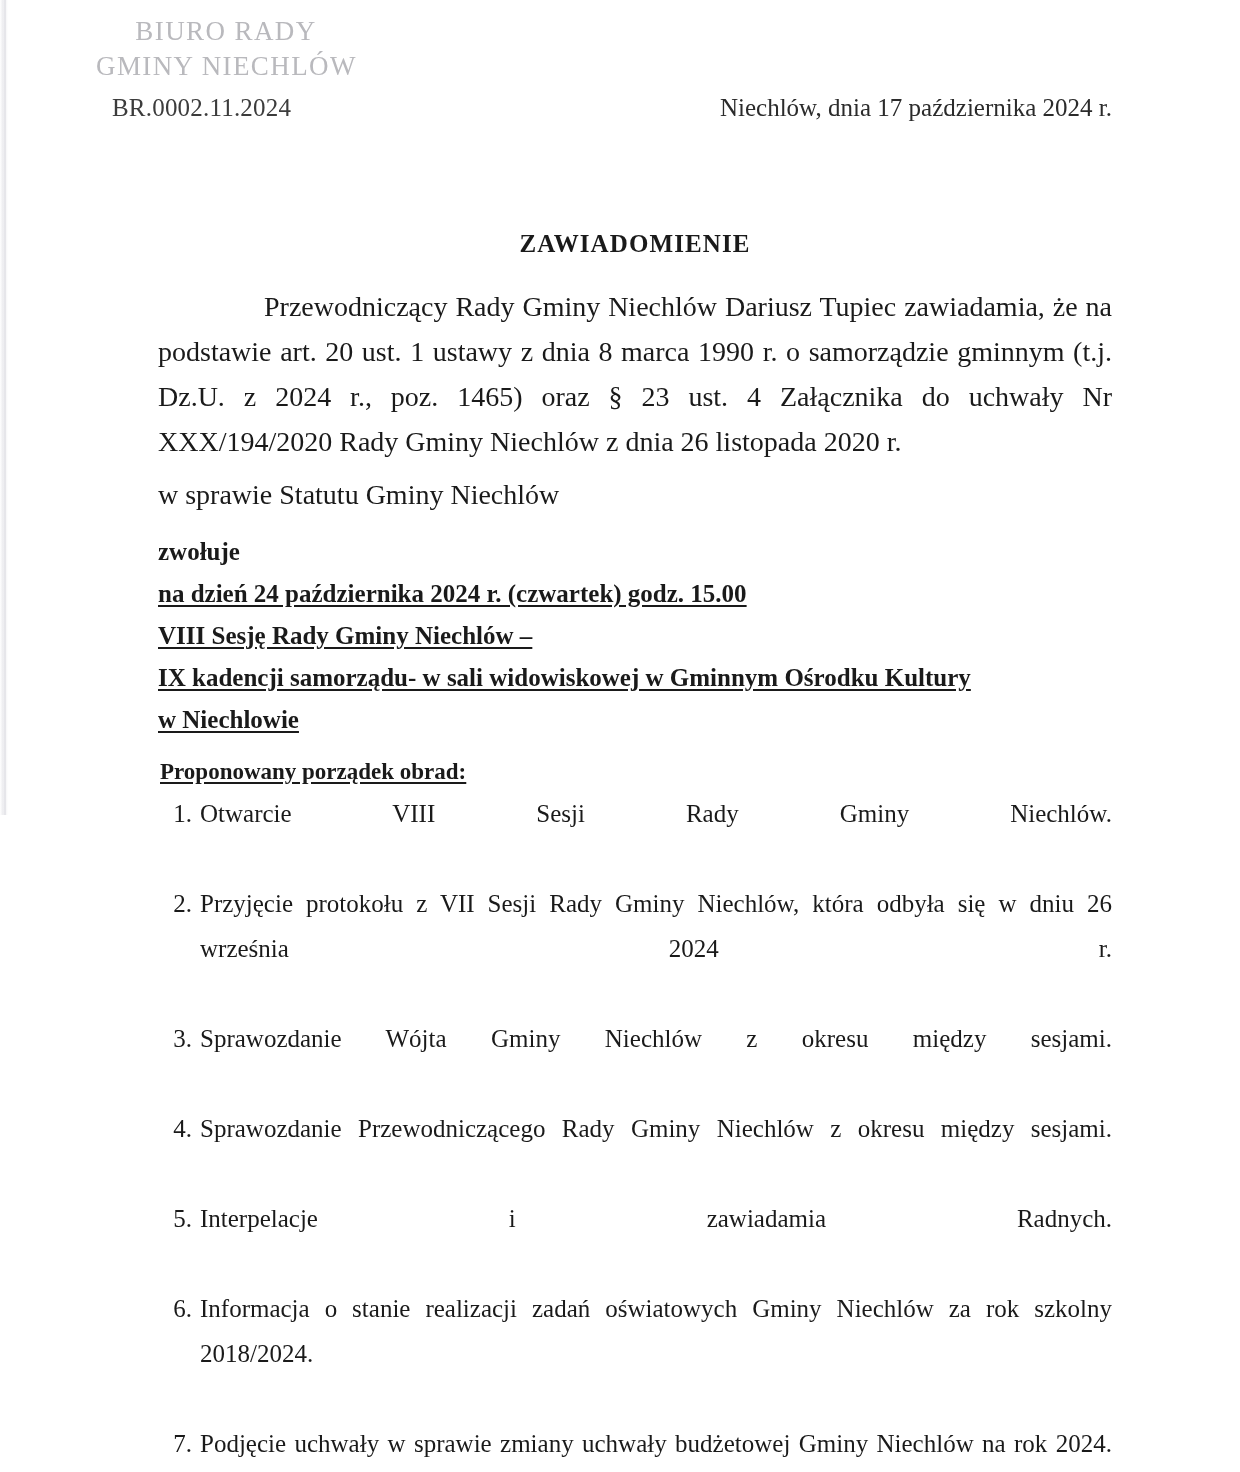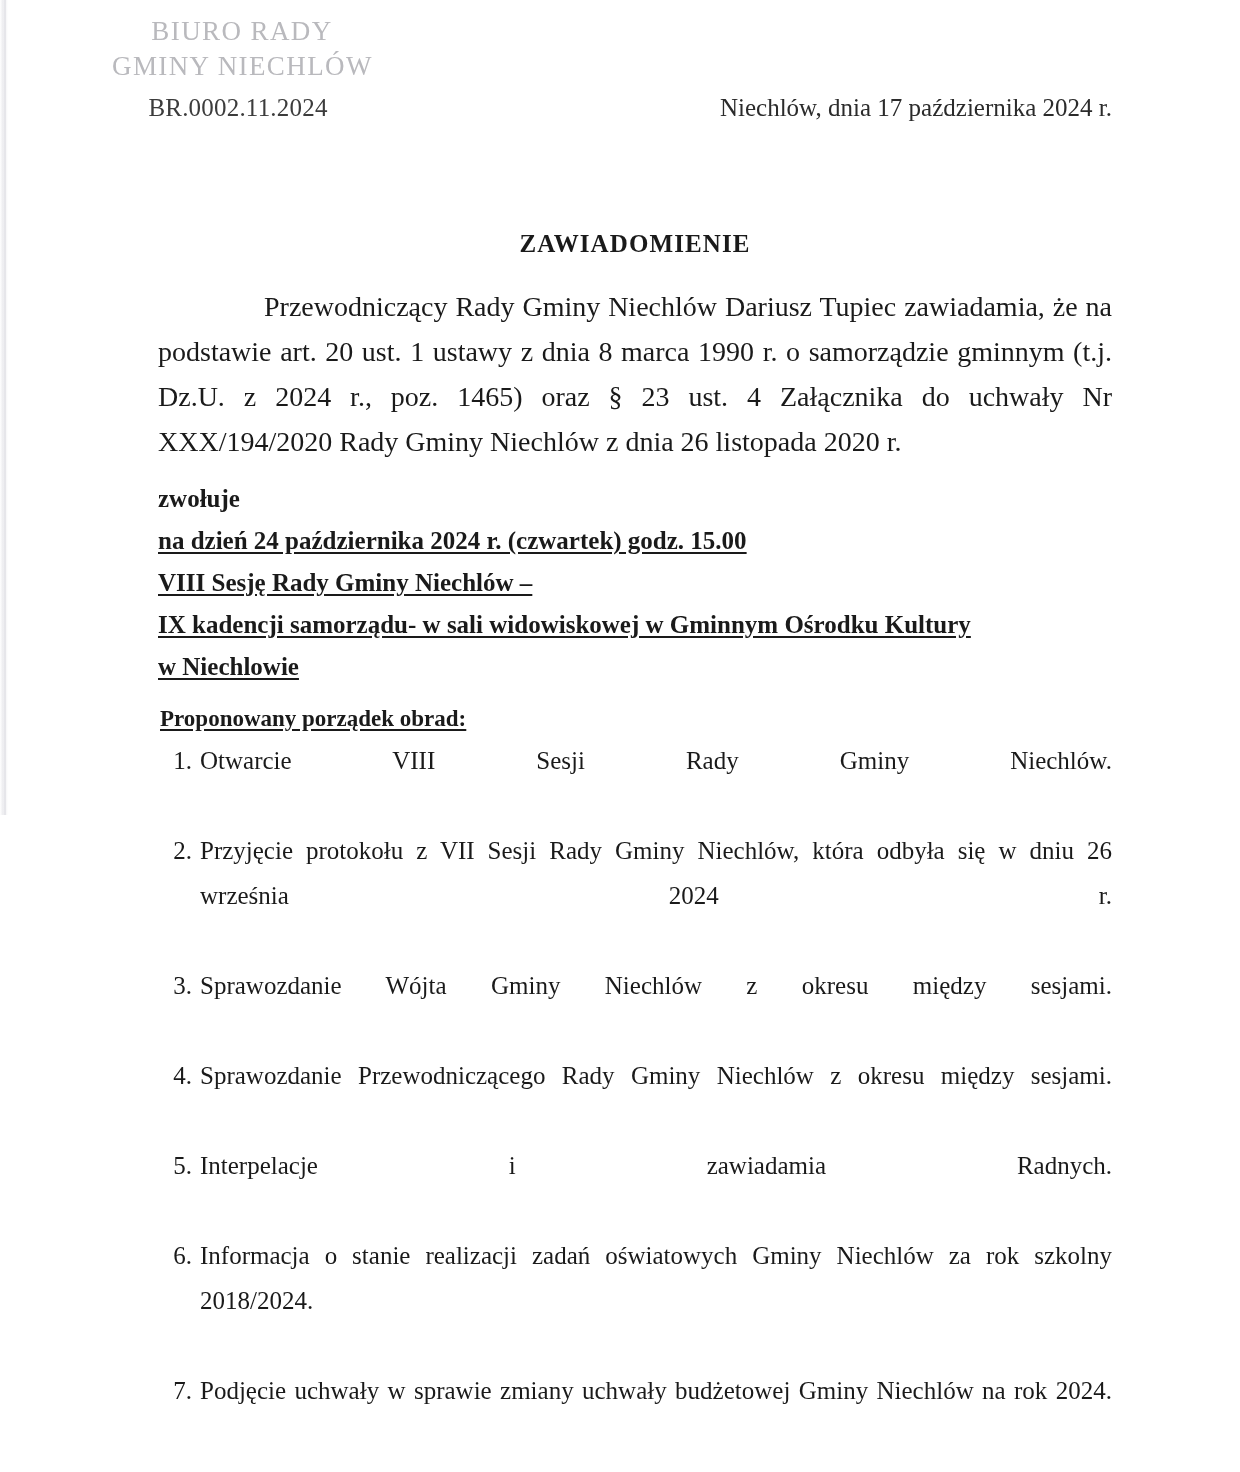--- a/index.html
+++ b/index.html
@@ -44,38 +44,38 @@
   .header {
     position: absolute;
     top: 0;
     left: 0;
     width: 1240px;
     height: 140px;
   }
 
   .stamp {
     position: absolute;
-    left: 112px;
+    left: 96px;
     top: 14px;
     width: 260px;
     text-align: center;
     color: #b9b9bd;
     font-family: "Liberation Serif", "DejaVu Serif", serif;
     font-size: 27px;
     line-height: 35px;
     letter-spacing: 1.4px;
   }
   .stamp-line { display: block; white-space: nowrap; }
 
   .ref-no {
     position: absolute;
-    left: 98px;
+    left: 112px;
     top: 94px;
     width: 280px;
-    text-align: center;
+    text-align: left;
     font-size: 25px;
     color: #3c3c3c;
     letter-spacing: 0.2px;
   }
 
   .place-date {
     position: absolute;
     right: 128px;
     top: 94px;
     font-size: 25px;
@@ -180,20 +180,21 @@
     </div>
     <div class="ref-no">BR.0002.11.2024</div>
     <div class="place-date">Niechlów, dnia 17 października 2024 r.</div>
   </div>
 
   <div class="body-wrap">
 
     <h1 class="doc-title">ZAWIADOMIENIE</h1>
 
     <p class="intro"><span>Przewodniczący Rady Gminy Niechlów Dariusz Tupiec zawiadamia, że na podstawie art. 20 ust. 1 ustawy z dnia 8 marca 1990 r. o samorządzie gminnym (t.j. Dz.U. z 2024 r., poz. 1465) oraz § 23 ust. 4 Załącznika do uchwały Nr XXX/194/2020 Rady Gminy Niechlów z dnia 26 listopada 2020 r.</span></p>
+    <p class="intro" style="text-indent:0; margin-bottom:0;">w sprawie Statutu Gminy Niechlów</p>
 
     <div class="convene-block">
       <p class="convene-line">zwołuje</p>
       <p class="convene-line ul"><span>na dzień 24 października 2024 r. (czwartek) godz. 15.00</span></p>
       <p class="convene-line ul"><span>VIII Sesję Rady Gminy Niechlów –</span></p>
       <p class="convene-line ul"><span>IX kadencji samorządu- w sali widowiskowej w Gminnym Ośrodku Kultury</span></p>
       <p class="convene-line ul"><span>w Niechlowie</span></p>
     </div>
 
     <div>

